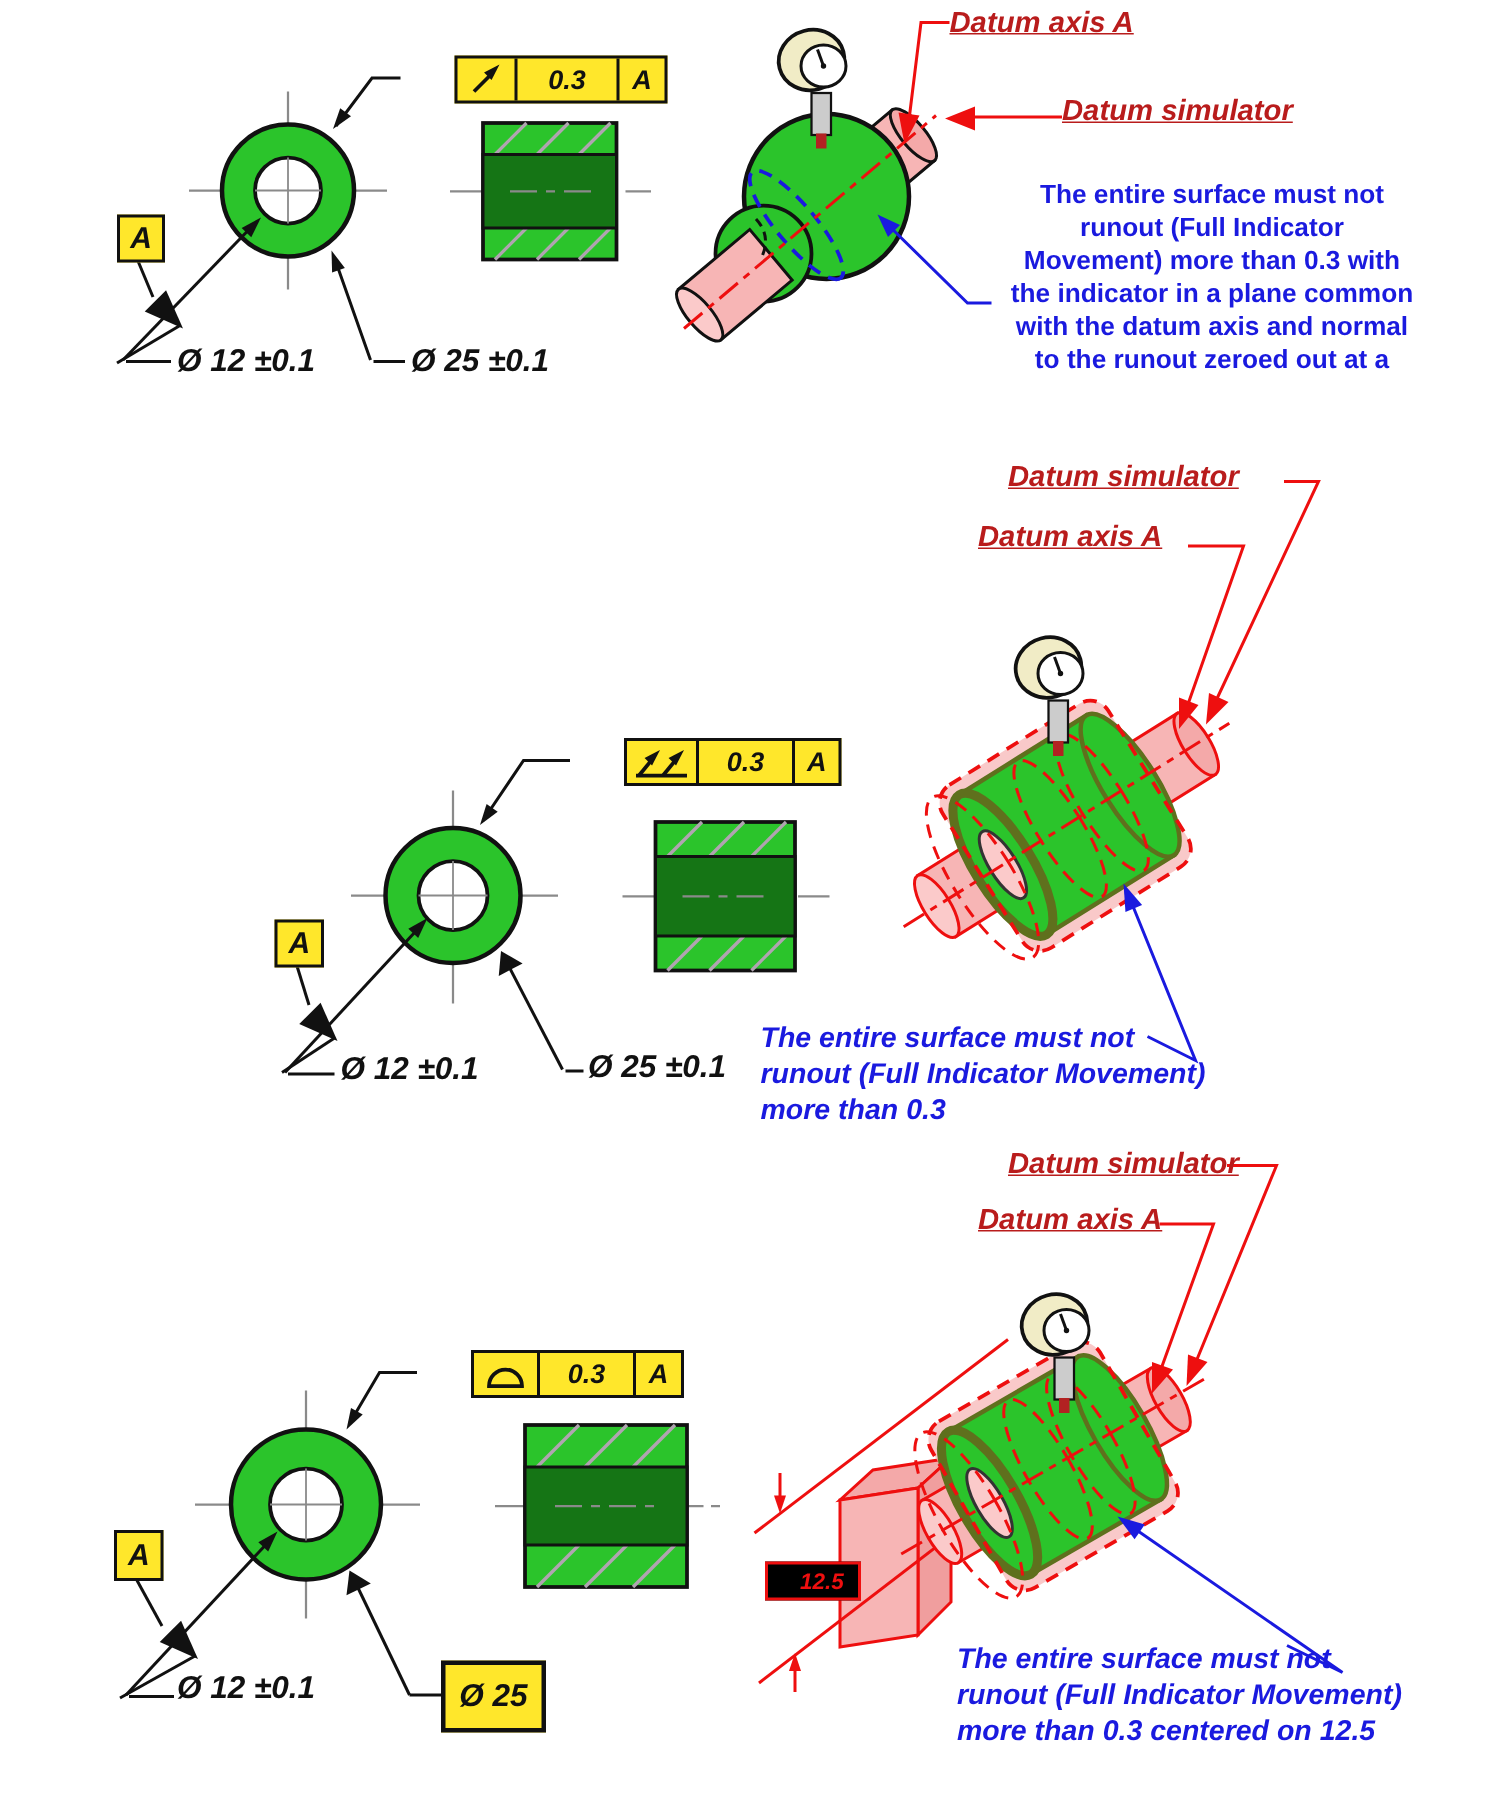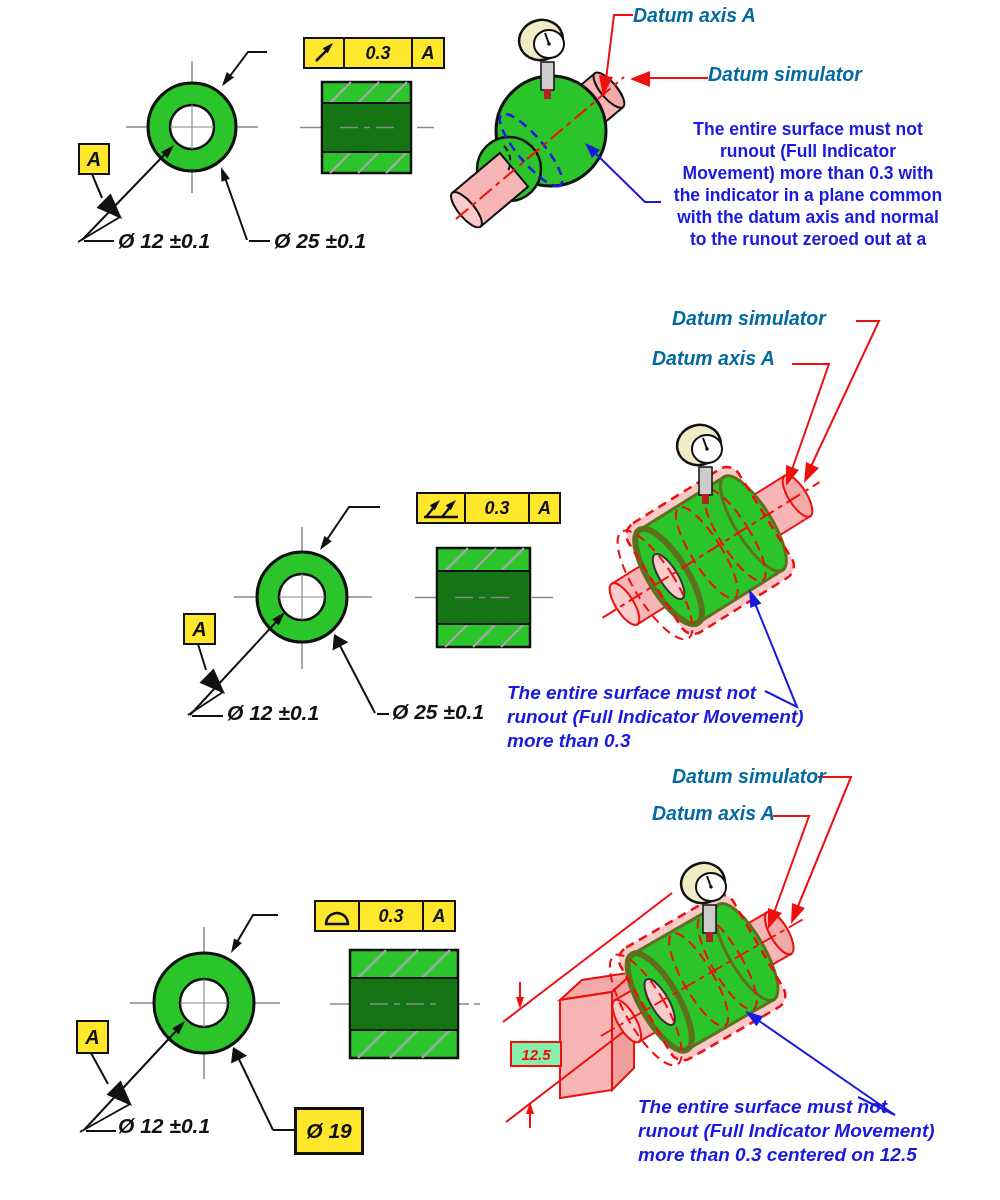--- a/index.html
+++ b/index.html
@@ -8,27 +8,27 @@
   #gfx{position:absolute;left:0;top:0;}
   .abs{position:absolute;}
   .fcf{display:flex;align-items:stretch;background:#ffe72b;border:2.5px solid #111;height:28px;margin-left:36px;}
   .fcf-cell{display:flex;align-items:center;justify-content:center;
             font:italic bold 18px "Liberation Sans",sans-serif;color:#111;
             border-left:2.5px solid #111;}
   .fcf-cell.first{border-left:none;}
   .dflag{background:#ffe72b;border:2.5px solid #111;display:flex;align-items:center;justify-content:center;
          font:italic bold 20px "Liberation Sans",sans-serif;color:#111;}
   .dim{font:italic bold 21px "Liberation Sans",sans-serif;color:#111;white-space:nowrap;}
-  .callout{font:italic bold 19.5px "Liberation Sans",sans-serif;color:#0369a1;white-space:nowrap;}
+  .callout{font:italic bold 19.5px "Liberation Sans",sans-serif;color:#b91c1c;white-space:nowrap;text-decoration:underline;}
   .note-center{color:#1a1adf;font:bold 17.5px/22px "Liberation Sans",sans-serif;text-align:center;width:380px;}
   .note-left{color:#1a1adf;font:italic bold 19px/24px "Liberation Sans",sans-serif;white-space:nowrap;}
   .basicbox{background:#ffe72b;border:3px solid #111;display:flex;align-items:center;justify-content:center;
             font:italic bold 21px "Liberation Sans",sans-serif;color:#111;}
-  .redbox{background:#86efac;border:2px solid #ee0f0f;display:flex;align-items:center;justify-content:center;
-          font:italic bold 15px "Liberation Sans",sans-serif;color:#ee0f0f;}
+  .redbox{background:#000000;border:2px solid #ee0f0f;display:flex;align-items:center;justify-content:center;
+          font:italic bold 15px "Liberation Sans",sans-serif;color:#ee0f0f;padding-left:12px;}
 </style>
 </head>
 <body>
 
 <div id="stage">
 
 <svg id="gfx" width="1000" height="1200" viewBox="0 0 1000 1200">
 
   <g>
     <line x1="126" y1="127" x2="258" y2="127" stroke="#8a8a8a" stroke-width="1.5"></line>
@@ -317,21 +317,21 @@
   <span class="fcf-cell first" style="width:42px;">
     <svg width="36" height="26" viewBox="0 0 36 26">
           <path d="M 7 21 A 11 11 0 0 1 29 21 Z" fill="none" stroke="#111" stroke-width="2.5"></path>
         </svg>
   </span>
   <span class="fcf-cell" style="width:62px;">0.3</span>
   <span class="fcf-cell" style="width:30px;">A</span>
 </div>
 <div class="abs dflag" style="left:76px;top:1020px;width:29px;height:30px;">A</div>
 <div class="abs dim" style="left:118px;top:1114px;">Ø 12 ±0.1</div>
-<div class="abs basicbox" style="left:294px;top:1107px;width:64px;height:42px;">Ø 19</div>
+<div class="abs basicbox" style="left:294px;top:1107px;width:64px;height:42px;">Ø 25</div>
 <div class="abs redbox" style="left:510px;top:1041px;width:48px;height:22px;">12.5</div>
 <div class="abs callout" style="left:672px;top:765px;">Datum simulator</div>
 <div class="abs callout" style="left:652px;top:802px;">Datum axis A</div>
 <div class="abs note-left" style="left:638px;top:1095px;">
   <div>The entire surface must not</div>
   <div>runout (Full Indicator Movement)</div>
   <div>more than 0.3 centered on 12.5</div>
 </div>
 
 </div>

